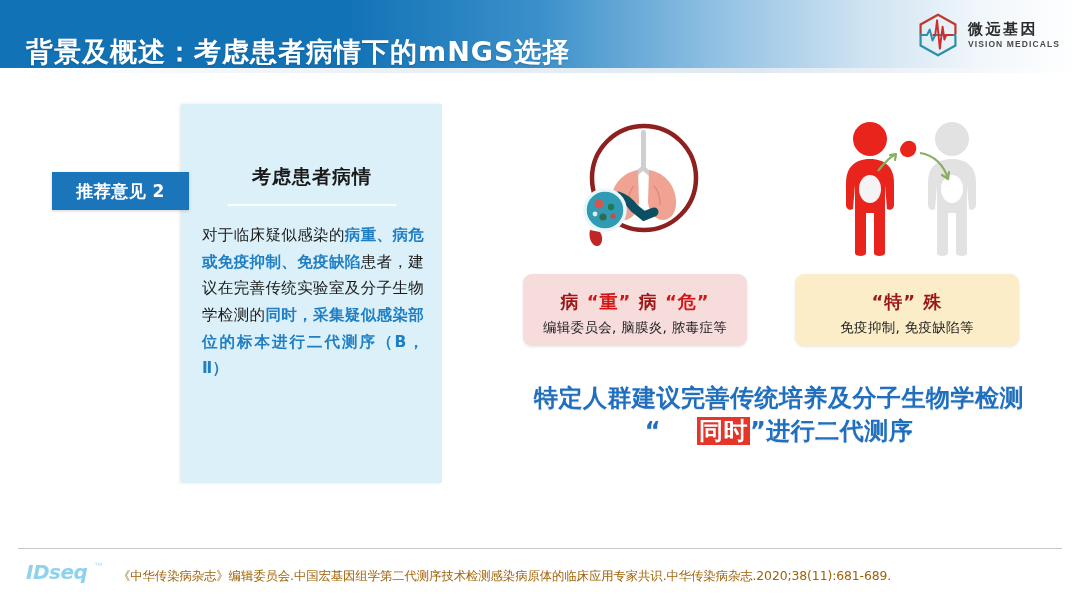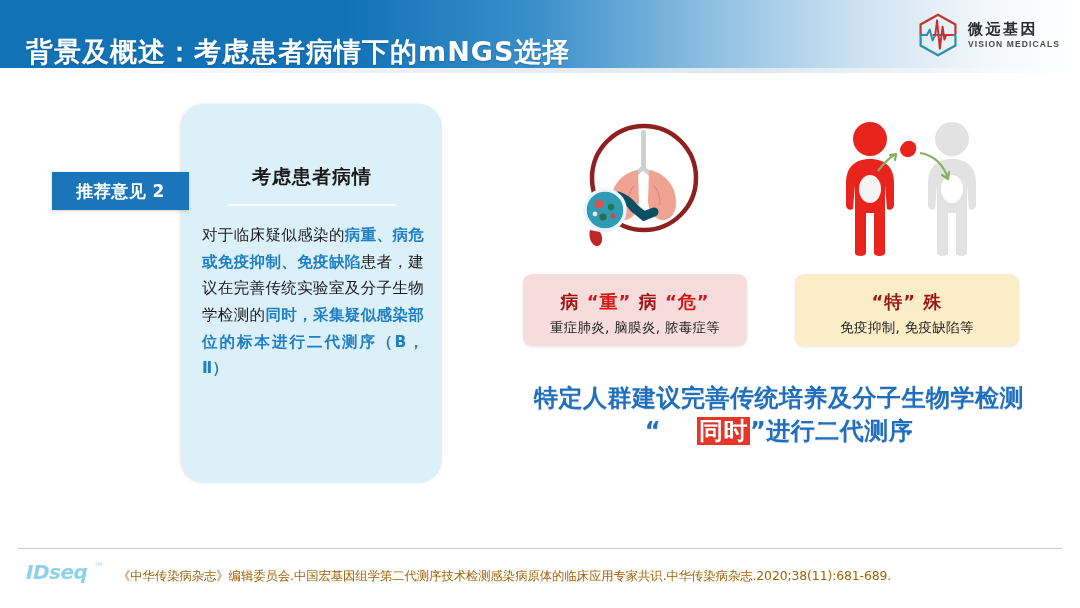--- a/index.html
+++ b/index.html
@@ -98,21 +98,21 @@
     position: absolute;
     left: 182px;
     top: 104px;
     width: 133px;
     height: 379px;
     background: #dcf0f9;
     box-shadow: -2px 0 3px rgba(0,0,0,0.10);
     z-index: 2;
   }
   
-  #info-card { width: 132px; border-radius: 23px; }
+  #info-card { width: 132px; }
 
   #info-card { width: 133px; }
   #info-card { width: 134px; }
   #info-card { width: 260px; }
 
   #card-title {
     position: absolute;
     left: 0; top: 60px;
     width: 100%;
     text-align: center;
@@ -315,21 +315,21 @@
   <path d="M50 58 C56 50 62 44 68 41" stroke="#86b05f" stroke-width="2.2" fill="none"></path>
   <path d="M68 41 L62 42 M68 41 L67 47" stroke="#86b05f" stroke-width="2.2" fill="none" stroke-linecap="round"></path>
   <path d="M92 40 C106 42 116 52 120 66" stroke="#86b05f" stroke-width="2.2" fill="none"></path>
   <path d="M120 66 L114 62 M120 66 L121 59" stroke="#86b05f" stroke-width="2.2" fill="none" stroke-linecap="round"></path>
 </svg>
 
 <div id="severe-box" class="cat-box">
   <div class="cat-head">
     <span class="accent-dark">病 </span><span class="accent-red">“重”</span><span class="accent-dark"> 病 </span><span class="accent-red">“危”</span>
   </div>
-  <div class="cat-sub">重症肺炎, 脑膜炎, 脓毒症等</div>
+  <div class="cat-sub">编辑委员会, 脑膜炎, 脓毒症等</div>
 </div>
 
 <div id="special-box" class="cat-box">
   <div class="cat-head">
     <span class="accent-dark" style="color:#9c1616">“特”</span><span class="accent-dark"> 殊</span>
   </div>
   <div class="cat-sub">免疫抑制, 免疫缺陷等</div>
 </div>
 
 <div id="conclusion">

